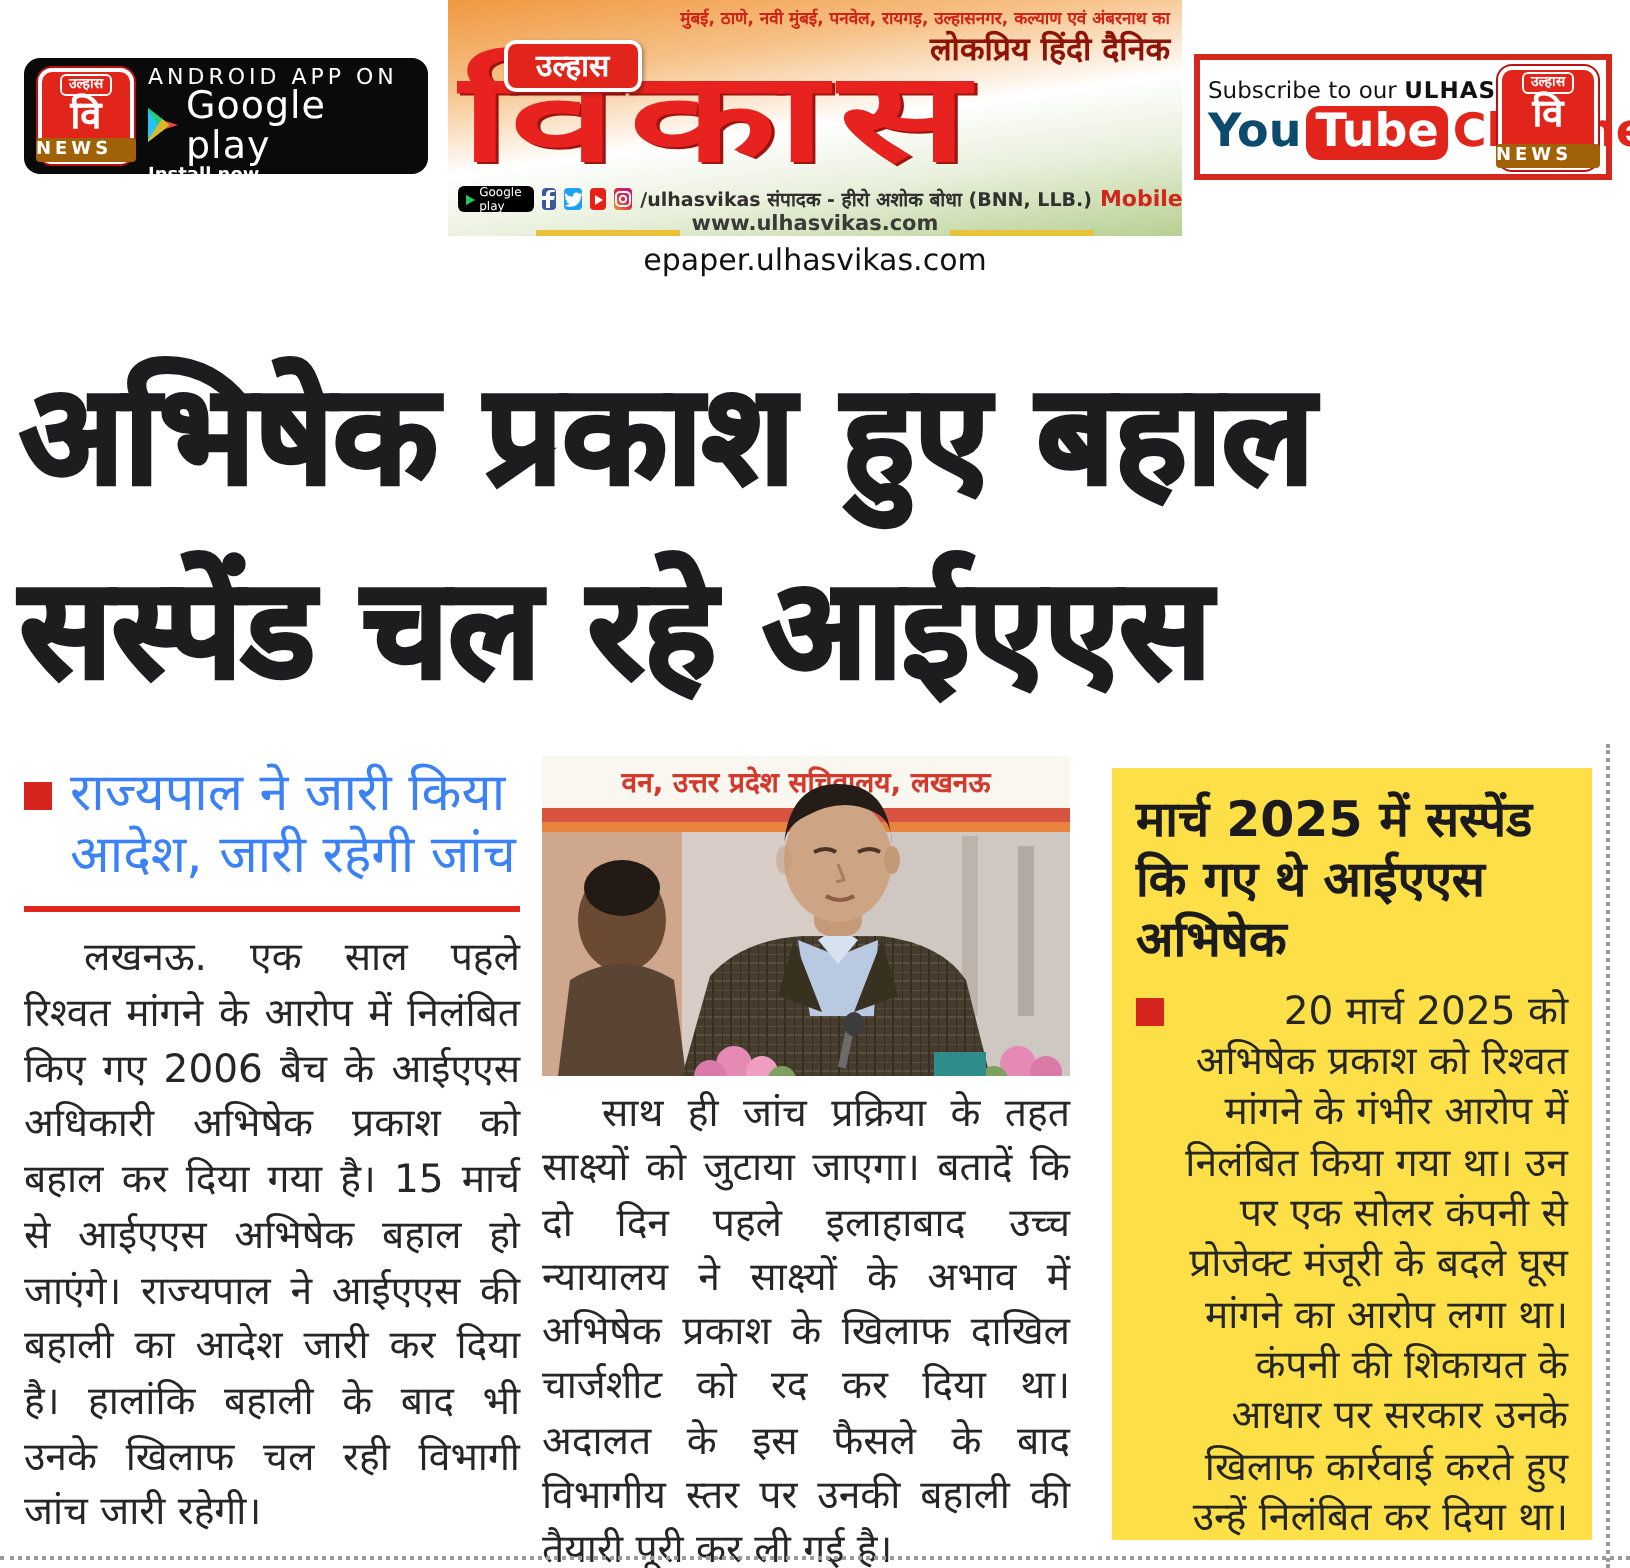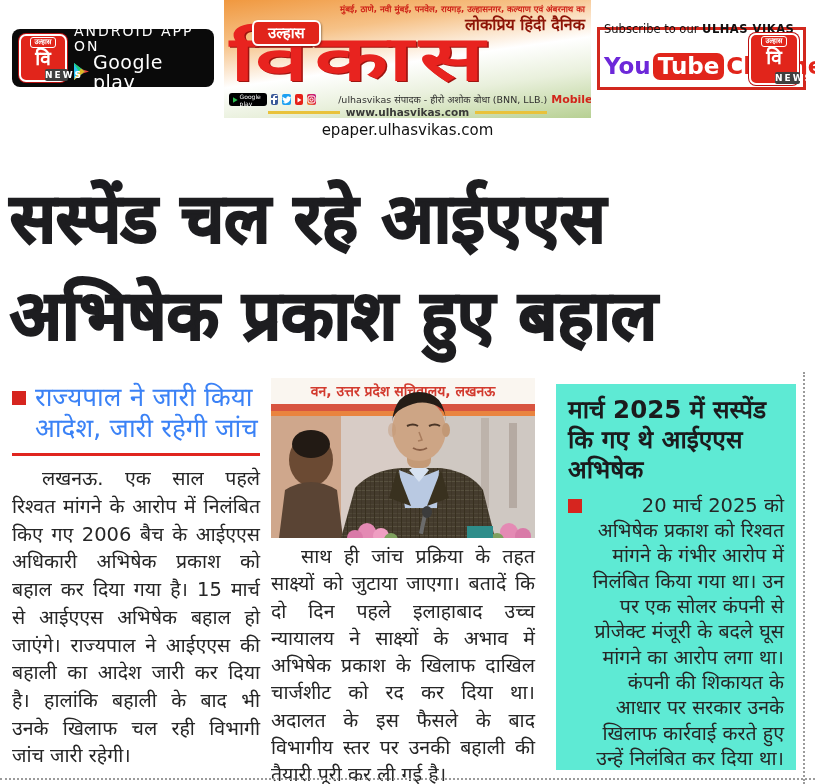--- a/index.html
+++ b/index.html
@@ -7,56 +7,56 @@
   body { font-family:"DejaVu Sans", sans-serif; }
   .page { position:relative; width:815px; height:784px; background:#ffffff; margin:0 auto; overflow:hidden; }
 
   
   .app-badge { position:absolute; left:12px; top:29px; width:202px; height:58px;
     background:#0a0a0a; border-radius:8px; display:flex; align-items:center; gap:7px; padding:4px 7px; cursor:pointer; }
   .mini-logo { position:relative; background:#e1251b; border:2px solid #fff; border-radius:7px;
     width:48px; height:48px; flex:0 0 48px; display:flex; flex-direction:column; align-items:center; justify-content:flex-start; box-shadow:0 0 0 1px #b11; }
   .mini-logo .ml-top { font-size:7px; color:#fff; background:#e1251b; border:1px solid #fff; border-radius:3px; padding:0 3px; margin-top:1px; line-height:9px; font-weight:bold; }
   .mini-logo .ml-letter { color:#fff; font-weight:bold; font-size:19px; line-height:20px; }
-  .mini-logo .ml-news { position:absolute; bottom:-1px; left:-3px; right:-3px; background:#404040; color:#fff;
-    font-weight:bold; font-size:9px; letter-spacing:2px; text-align:left; border-radius:2px; padding:1px 0;margin-left:27px; }
+  .mini-logo .ml-news { position:absolute; bottom:-1px; left:-3px; right:-3px; background:#a16207; color:#fff;
+    font-weight:bold; font-size:9px; letter-spacing:2px; text-align:left; border-radius:2px; padding:1px 0; }
   .app-text { color:#fff; line-height:1.05; }
   .app-brand { font-size:9px; font-weight:bold; letter-spacing:1px; }
-  .app-l1 { font-size:14px; letter-spacing:2px; margin-top:1px; }
+  .app-l1 { font-size:11px; letter-spacing:2px; margin-top:1px; }
   .gp-row { display:flex; align-items:center; gap:4px; }
   .gp-row .gp-big { font-size:19px; font-weight:normal; letter-spacing:0.5px; }
   .app-l3 { font-size:9px; font-weight:bold; }
 
   .masthead { position:absolute; left:224px; top:0; width:367px; height:118px;
     background:linear-gradient(172deg,#f0983f 0%,#f6c186 26%,#ffffff 52%,#e9f0dc 72%,#b7d093 100%); overflow:hidden; }
   .coverage { position:absolute; top:3px; right:6px; font-size:8.5px; font-weight:bold; color:#cf2418; }
   .tagline { position:absolute; top:13px; right:6px; font-size:16px; font-weight:bold; color:#8d1407; }
   .title-small { position:absolute; left:28px; top:20px; background:#e1251b; color:#fff; border:2px solid #fff;
     border-radius:6px; font-size:15px; font-weight:bold; padding:0 14px; line-height:22px; box-shadow:1px 1px 2px rgba(0,0,0,.35); z-index:2; }
   .title-big { position:absolute; left:6px; top:26px; font-size:62px; font-weight:bold; color:#e8231f;
     transform:scaleX(1.55); transform-origin:left center; letter-spacing:4px; line-height:66px;
     text-shadow:1px 1px 0 #9e1410; white-space:nowrap; z-index:1; }
   .mast-bottom { position:absolute; left:0; right:0; bottom:12px; display:flex; align-items:center; gap:4px; padding:0 5px; }
   .gp-mini { background:#000; color:#fff; border-radius:3px; font-size:6px; display:flex; align-items:center; gap:2px; padding:1px 4px; height:13px; cursor:pointer; }
   .soc { width:11px; height:11px; border-radius:2px; display:inline-flex; align-items:center; justify-content:center; cursor:pointer; }
   .soc svg { display:block; }
-  .handle { font-size:9.5px; font-weight:normal; color:#30302f; margin-left:18px; white-space:nowrap; }
+  .handle { font-size:9.5px; font-weight:bold; color:#30302f; margin-left:0; white-space:nowrap; }
   .mobile { margin-left:auto; font-size:11px; font-weight:bold; color:#d2251b; white-space:nowrap; }
-  .website-row { position:absolute; left:0; right:0; bottom:0; display:flex; align-items:center; justify-content:center; gap:6px; }
+  .website-row { position:absolute; left:0; right:0; bottom:0; display:flex; align-items:flex-end; justify-content:center; gap:6px; }
   .website-row .dash { height:3px; width:72px; background:#e9c23b; }
   .website { font-size:10.5px; font-weight:bold; color:#3a3a38; }
 
   .yt-badge { position:absolute; left:597px; top:27px; width:209px; height:63px; background:#fff;
     border:3px solid #d2281e; display:flex; align-items:center; padding:2px 4px; cursor:pointer; }
   .yt-left { flex:1; min-width:0; }
   .yt-line1 { font-size:11.5px; color:#111; white-space:nowrap; }
   .yt-line1 b { letter-spacing:0.5px; }
   .yt-line2 { display:flex; align-items:center; margin-top:1px; }
-  .yt-you { font-size:23px; font-weight:bold; color:#6d28d9; }
-  .yt-tube { font-size:23px; font-weight:bold; color:#fff; background:#e1251b; border-radius:7px; padding:0 5px; margin:16px 2px; line-height:27px; }
+  .yt-you { font-size:23px; font-weight:bold; color:#0c4a6e; }
+  .yt-tube { font-size:23px; font-weight:bold; color:#fff; background:#e1251b; border-radius:7px; padding:0 5px; margin:0 2px; line-height:27px; }
   .yt-channel { font-size:23px; font-weight:bold; color:#e1251b; }
   .yt-badge .mini-logo { width:50px; height:52px; flex:0 0 50px; }
 
   .page-url { position:absolute; top:121px; left:0; width:100%; text-align:center; font-size:15px; color:#111; }
   .page-date { position:absolute; top:143px; left:0; width:100%; text-align:center; font-size:19px; color:#111; }
 
   
   .headline { position:absolute; left:10px; top:170px; width:797px; color:#1d1d20; font-weight:bold;
     font-size:68px; line-height:97px; letter-spacing:0px; -webkit-text-stroke:2px #1d1d20; white-space:nowrap; }
   .headline span { display:block; }
@@ -68,21 +68,21 @@
   .subhead { font-size:26px; font-weight:normal; line-height:1.2; color:#3b82f6; }
   .red-rule { border-top:3px solid #e0251f; margin:9px 0 9px; }
   .body-text { font-size:19.5px; line-height:1.42; text-align:justify; color:#262626; }
   .body-text.indent { text-indent:30px; }
   .dateline { font-weight:normal; }
 
   .col-mid { position:absolute; left:271px; top:378px; width:264px; height:400px; }
   .photo { width:264px; height:160px; display:block; }
   .col-mid .body-text { margin-top:5px; font-size:19.5px; line-height:1.4; }
 
-  .col-right { position:absolute; left:556px; top:384px; width:240px; height:386px; background:#5eead4; padding:11px 12px 10px; }
+  .col-right { position:absolute; left:556px; top:384px; width:240px; height:386px; background:#fde047; padding:11px 12px 10px; }
   .sidebar-head { font-size:24.5px; font-weight:bold; line-height:1.22; color:#1b1b1d; }
   .sidebar-body-row { display:flex; align-items:flex-start; gap:8px; margin-top:8px; }
   .sidebar-body-row .sq-bullet { margin-top:6px; }
   .sidebar-body { font-size:19.5px; line-height:1.3; color:#262626;text-align:right; }
 
   .bottom-dotted { position:absolute; left:0; top:778px; width:815px; border-top:2px dotted #9b9b9b; }
   .right-dotted { position:absolute; left:803px; top:372px; height:412px; border-left:2px dotted #9b9b9b; }
 </style>
 </head>
 <body>
@@ -170,22 +170,22 @@
     <div class="mini-logo">
       <span class="ml-top">उल्हास</span>
       <span class="ml-letter">वि</span>
       <span class="ml-news">NEWS</span>
     </div>
   </div>
 
   <div class="page-url">epaper.ulhasvikas.com</div>
 
   <h1 class="headline">
+    <span>अभिषेक प्रकाश हुए बहाल</span>
     <span>सस्पेंड चल रहे आईएएस</span>
-    <span>अभिषेक प्रकाश हुए बहाल</span>
   </h1>
 
   <section class="col-left">
     <div class="bullet-row">
       <span class="sq-bullet"></span>
       <div class="subhead">राज्यपाल ने जारी किया आदेश, जारी रहेगी जांच</div>
     </div>
     <div class="red-rule"></div>
     <p class="body-text indent"><b class="dateline">लखनऊ.</b><span> एक साल पहले रिश्वत मांगने के आरोप में निलंबित किए गए 2006 बैच के आईएएस अधिकारी अभिषेक प्रकाश को बहाल कर दिया गया है। 15 मार्च से आईएएस अभिषेक बहाल हो जाएंगे। राज्यपाल ने आईएएस की बहाली का आदेश जारी कर दिया है। हालांकि बहाली के बाद भी उनके खिलाफ चल रही विभागी जांच जारी रहेगी।</span></p>
   </section>

